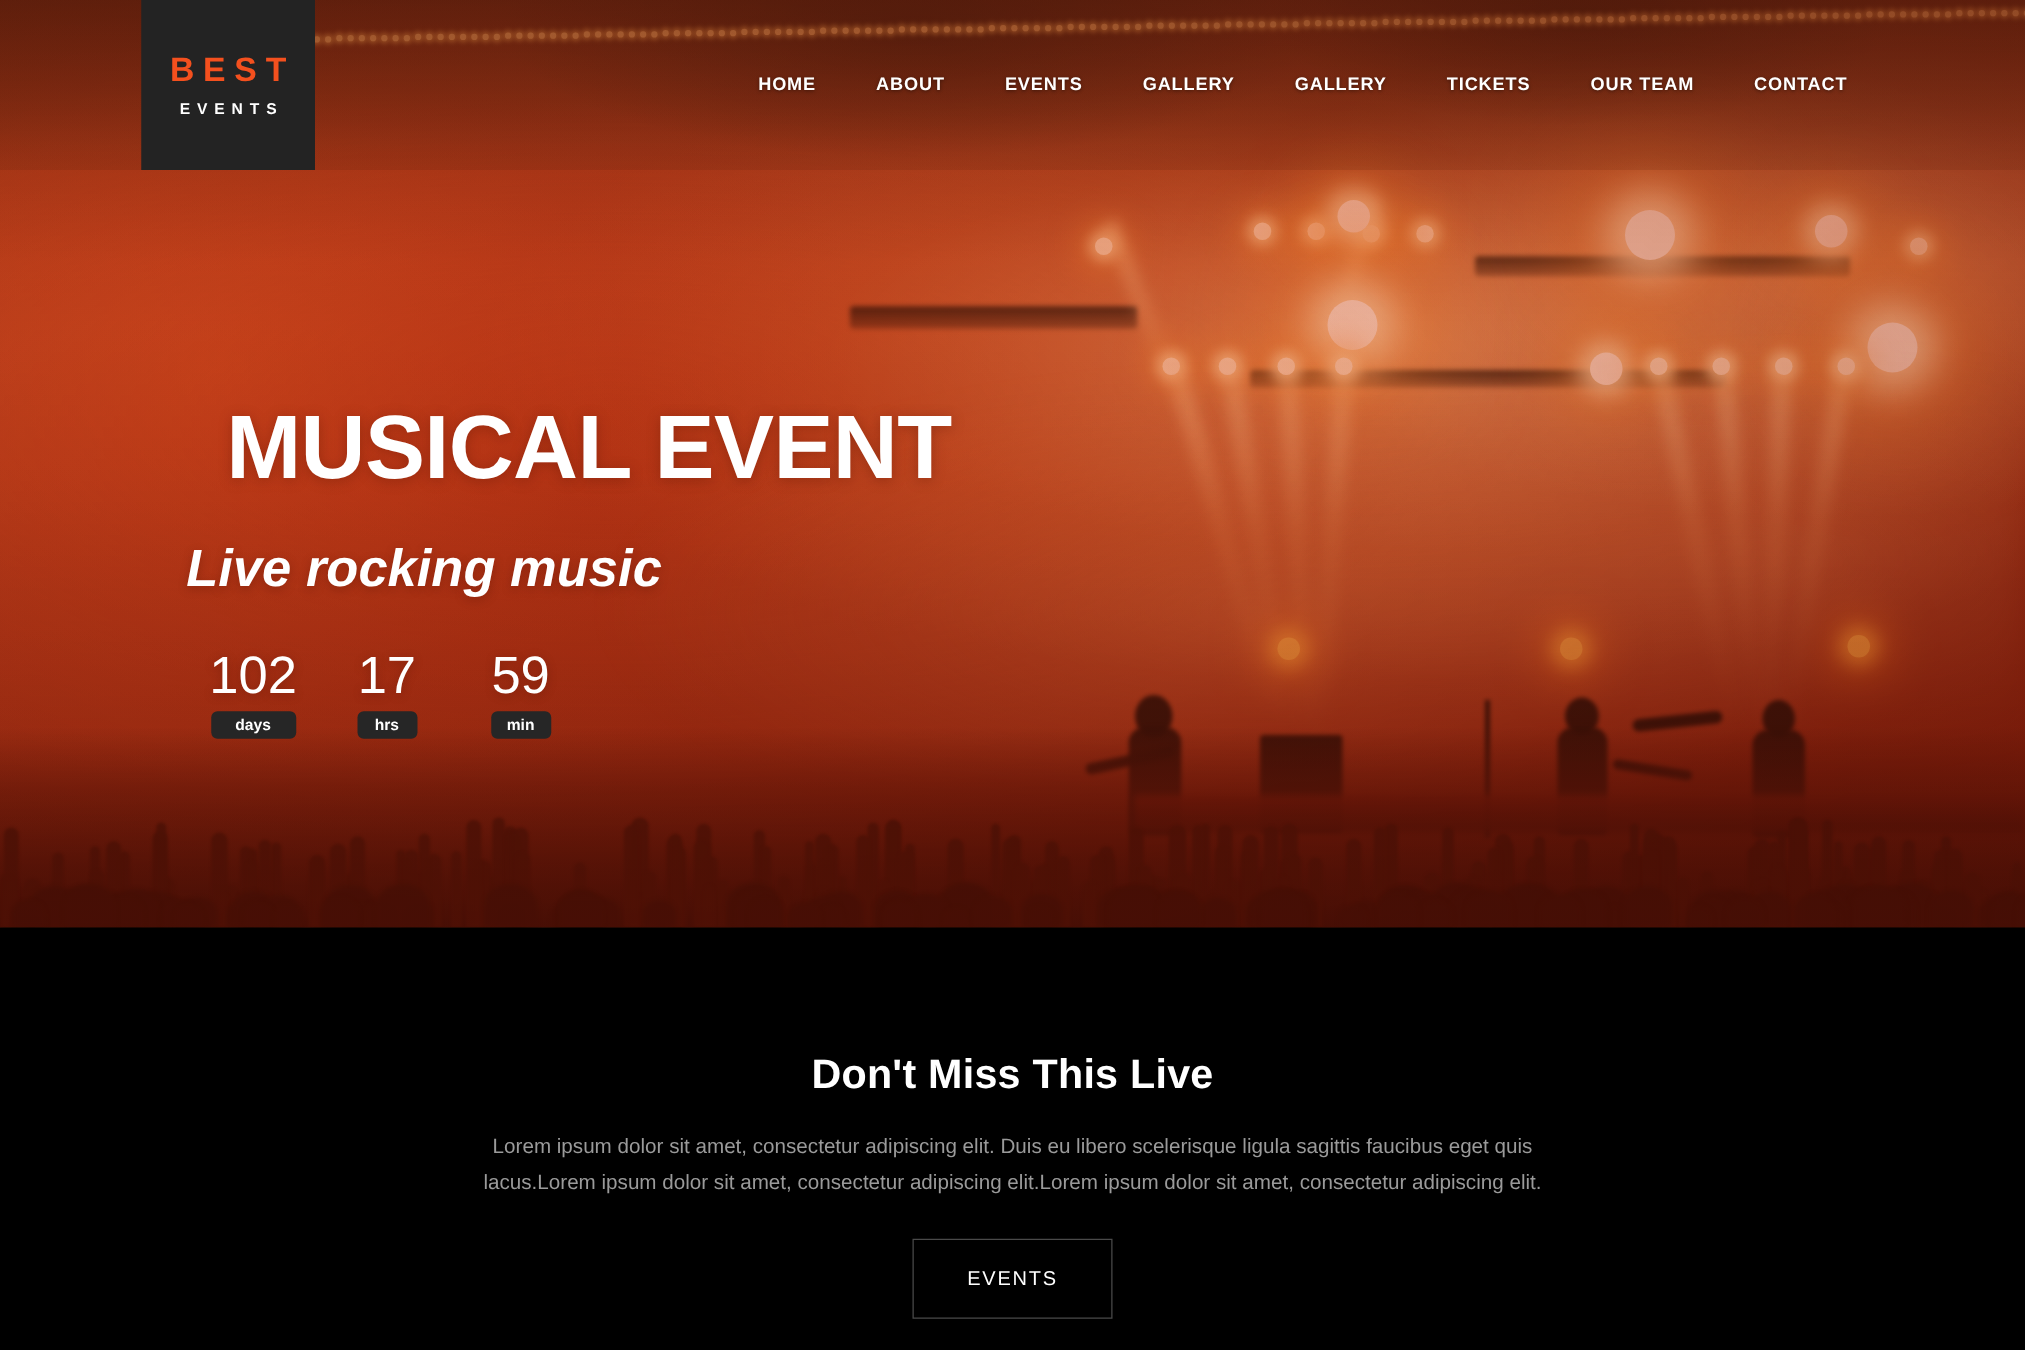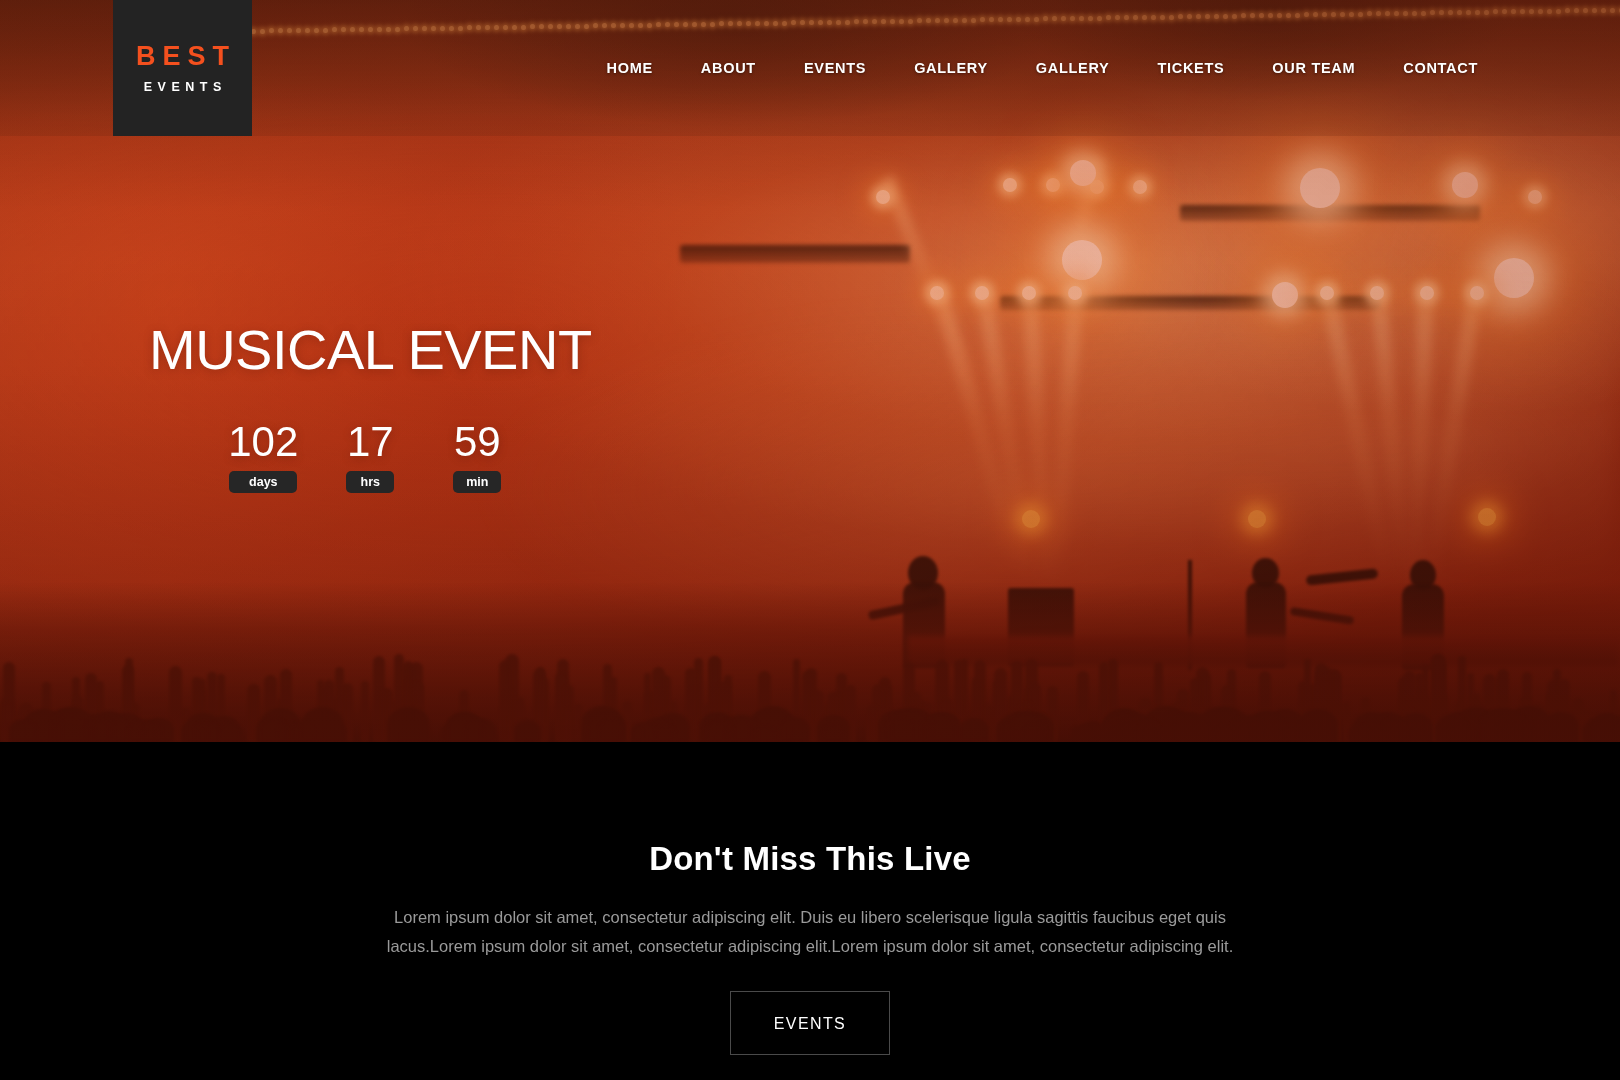--- a/index.html
+++ b/index.html
@@ -128,29 +128,29 @@
   }
   .nav a{
     color:#ffffff; font-size:14.5px; font-weight:bold; letter-spacing:.7px;
     text-decoration:none; padding:0 24px; text-shadow:0 1px 3px rgba(0,0,0,.45);
     white-space:nowrap;
   }
 
   
   .hero-content{ position:absolute; left:149px; top:322px; z-index:30; }
   .hero-title{
-    color:#fff; font-size:56px; font-weight:normal; letter-spacing:-.5px;
-    line-height:1; text-shadow:0 2px 10px rgba(90,20,6,.35);
+    color:#fff; font-size:72px; font-weight:bold; letter-spacing:-.5px;
+    line-height:1; text-shadow:0 2px 10px rgba(90,20,6,.35);margin-left:32px;
   }
   .hero-sub{
     color:#fff; font-size:42px; font-weight:bold; font-style:italic;
     margin-top:40px; line-height:1; text-shadow:0 2px 8px rgba(90,20,6,.35);
   }
 
-  .countdown{ display:flex; margin-top:43px;justify-content:center; }
+  .countdown{ display:flex; margin-top:43px; }
   .cd-unit{ width:107px; text-align:center; }
   .cd-num{
     color:#ffffff; font-size:42px; font-weight:400; line-height:1;
     text-shadow:0 2px 8px rgba(80,18,5,.35);
   }
   .cd-label{
     display:inline-block; margin-top:8px; background:#262626; color:#ffffff;
     font-size:12.5px; font-weight:bold; border-radius:5px;
     padding:4px 0; min-width:68px;
   }
@@ -721,20 +721,21 @@
         <div class="head" style="left: 140.063px; width: 22.5928px; height: 18.5261px;"></div>
         <div class="head" style="left: 1173.21px; width: 36.3984px; height: 29.8467px;"></div>
         <div class="head" style="left: 1101.1px; width: 33.8984px; height: 27.7967px;"></div>
       </div>
 
     <div class="grade"></div>
     <div class="grade2"></div>
 
     <div class="hero-content">
       <div class="hero-title">MUSICAL EVENT</div>
+      <div class="hero-sub">Live rocking music</div>
       <div class="countdown" id="countdown">
           <div class="cd-unit"><div class="cd-num">102</div><div class="cd-label">days</div></div>
           <div class="cd-unit narrow"><div class="cd-num">17</div><div class="cd-label">hrs</div></div>
           <div class="cd-unit narrow"><div class="cd-num">59</div><div class="cd-label">min</div></div>
         </div>
     </div>
   </div>
 
   <div class="header">
     <div class="logo-block">

